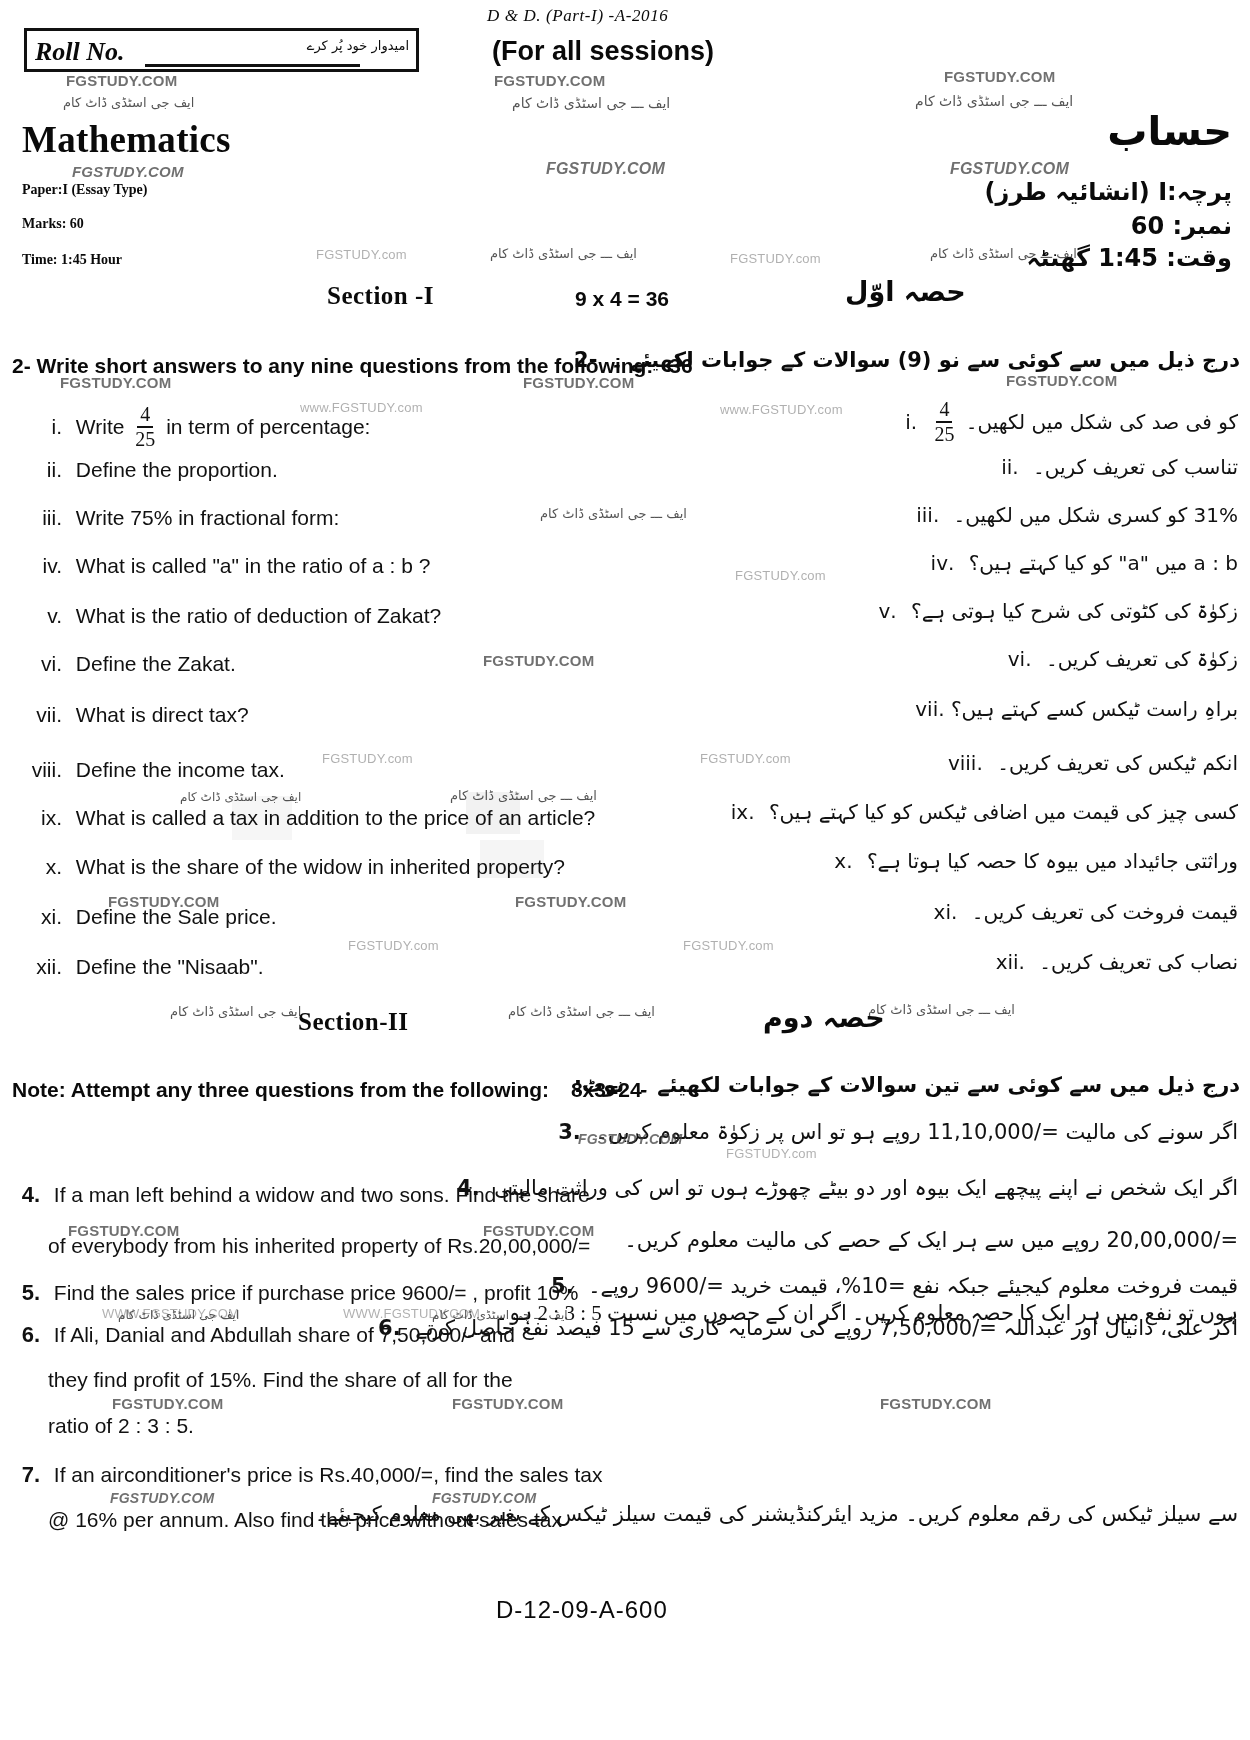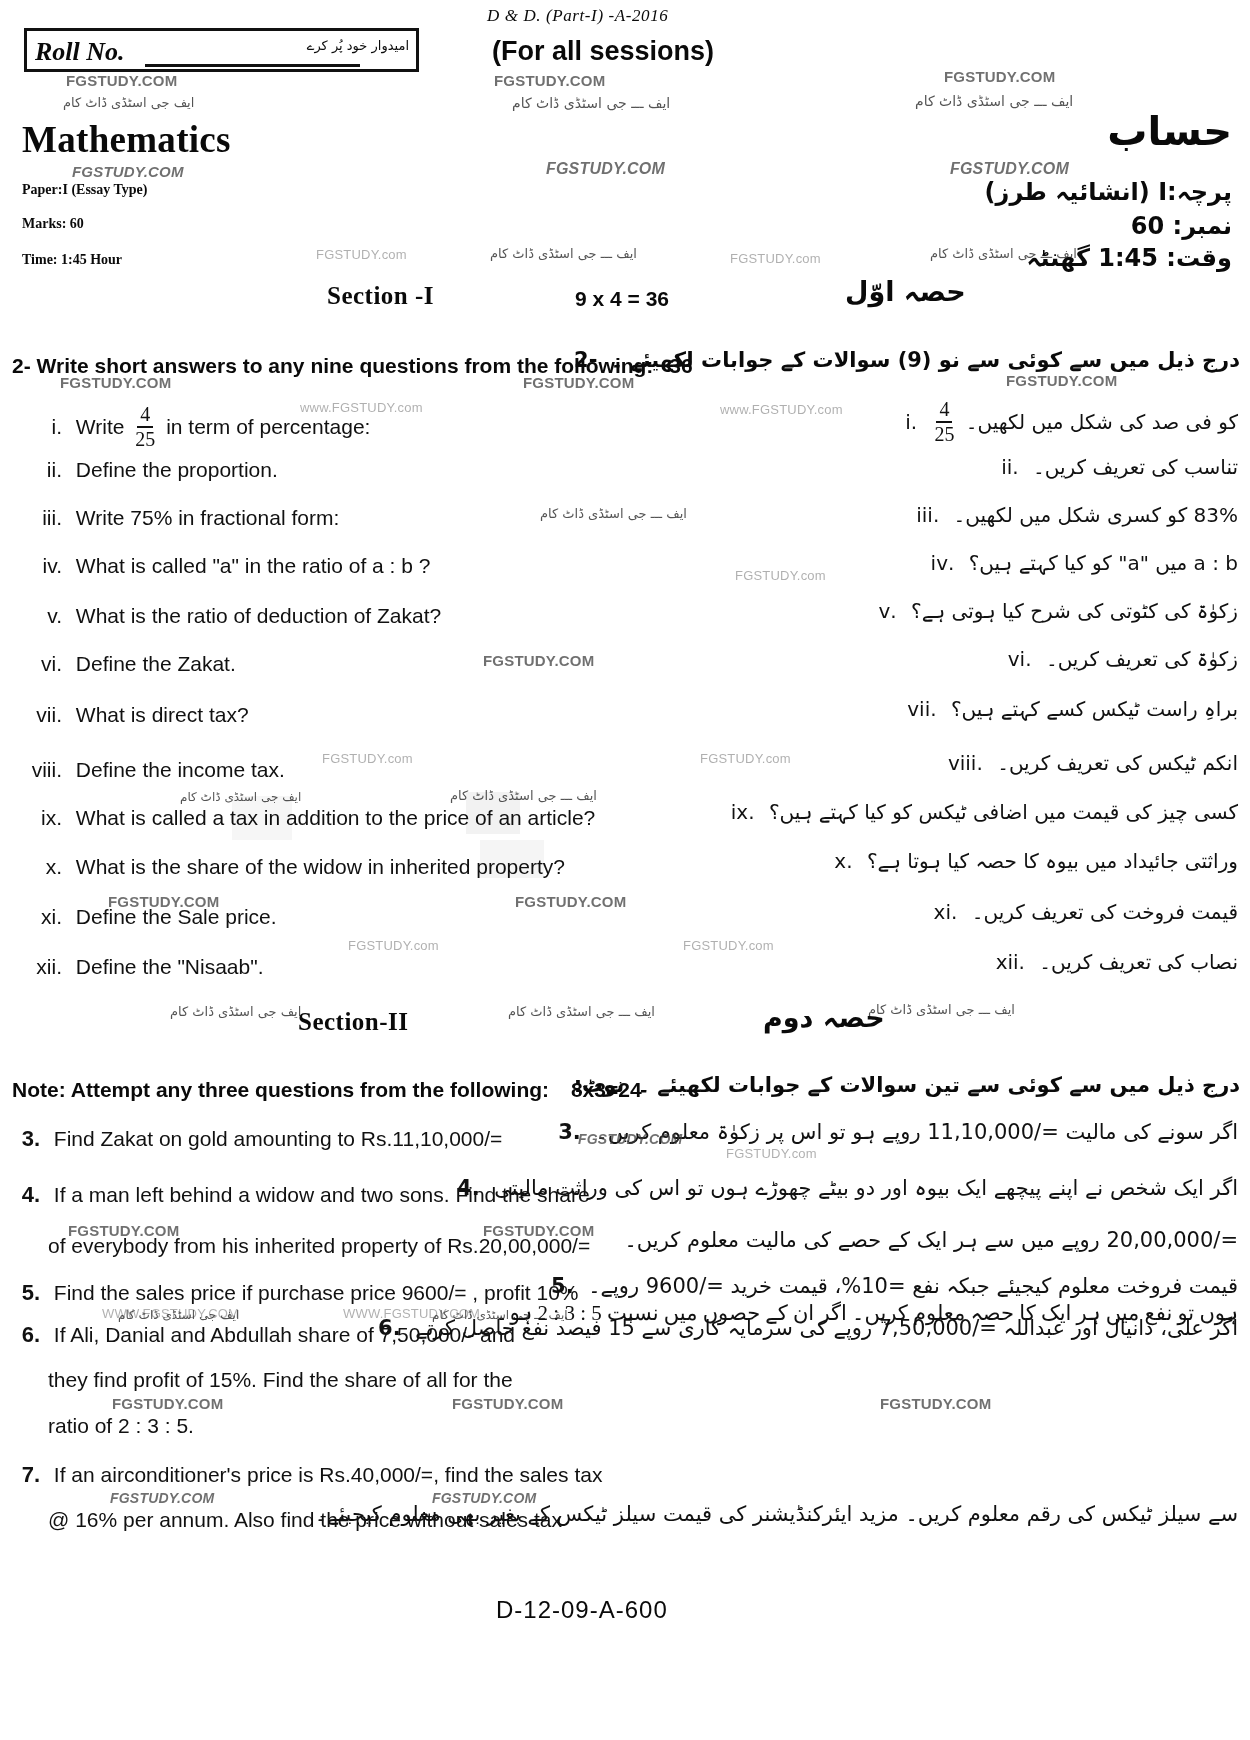--- a/index.html
+++ b/index.html
@@ -281,21 +281,21 @@
   <div class="abs q-ur" style="right:12px; top:455px;">
     <span>تناسب کی تعریف کریں۔</span>
     <span style="margin-right:8px;">.ii</span>
   </div>
 
   <div class="abs q-en" style="left:18px; top:506px;">
     <span class="q-num rom">iii.</span>
     <span>Write 75% in fractional form:</span>
   </div>
   <div class="abs q-ur" style="right:12px; top:503px;">
-    <span>83% کو کسری شکل میں لکھیں۔</span>
+    <span>31% کو کسری شکل میں لکھیں۔</span>
     <span style="margin-right:8px;">.iii</span>
   </div>
   <div class="wm-ur" style="left:540px; top:506px; font-size:13px;">ایف ـــ جی اسٹڈی ڈاٹ کام</div>
 
   <div class="abs q-en" style="left:18px; top:554px;">
     <span class="q-num rom">iv.</span>
     <span>What is called "a" in the ratio of a : b ?</span>
   </div>
   <div class="abs q-ur" style="right:12px; top:551px;">
     <span>a : b میں "a" کو کیا کہتے ہیں؟</span>
@@ -321,21 +321,21 @@
     <span style="margin-right:8px;margin-top:24px;">.vi</span>
   </div>
   <div class="wm" style="left:483px; top:652px; font-size:15px;">FGSTUDY.COM</div>
 
   <div class="abs q-en" style="left:18px; top:703px;">
     <span class="q-num rom">vii.</span>
     <span>What is direct tax?</span>
   </div>
   <div class="abs q-ur" style="right:12px; top:697px;">
     <span>براہِ راست ٹیکس کسے کہتے ہیں؟</span>
-    <span style="margin-right:8px;">.vii</span>
+    <span style="margin-right:0;">.vii</span>
   </div>
 
   <div class="abs q-en" style="left:18px; top:758px;">
     <span class="q-num rom">viii.</span>
     <span>Define the income tax.</span>
   </div>
   <div class="abs q-ur" style="right:12px; top:751px;">
     <span>انکم ٹیکس کی تعریف کریں۔</span>
     <span style="margin-right:8px;">.viii</span>
   </div>
@@ -397,24 +397,20 @@
   <div class="abs instr-en" style="left:12px; top:1078px;">
     <span>Note:</span>
     <span>Attempt any three questions from the following:</span>
     <span style="margin-left:16px;">8x3=24</span>
   </div>
   <div class="abs instr-ur" style="right:10px; top:1073px;">
     <span>درج ذیل میں سے کوئی سے تین سوالات کے جوابات لکھیئے ۔</span>
     <span style="margin-right:6px;">نوٹ:</span>
   </div>
 
-  <div class="abs q-en" style="left:14px; top:1126px;">
-    <span class="q-num ara">3.</span>
-    <span>Find Zakat on gold amounting to Rs.11,10,000/=</span>
-  </div>
   <div class="abs q-ur big" style="right:12px; top:1120px;">
     <span>اگر سونے کی مالیت =/11,10,000 روپے ہو تو اس پر زکوٰۃ معلوم کریں۔</span>
     <span style="margin-right:8px; font-weight:bold;">.3</span>
   </div>
   <div class="wm italic" style="left:578px; top:1131px; font-size:14px;">FGSTUDY.COM</div>
   <div class="wm light" style="left:726px; top:1146px; font-size:13px;">FGSTUDY.com</div>
 
   <div class="abs q-en" style="left:14px; top:1182px;">
     <span class="q-num ara">4.</span>
     <span>If a man left behind a widow and two sons. Find the share</span>

